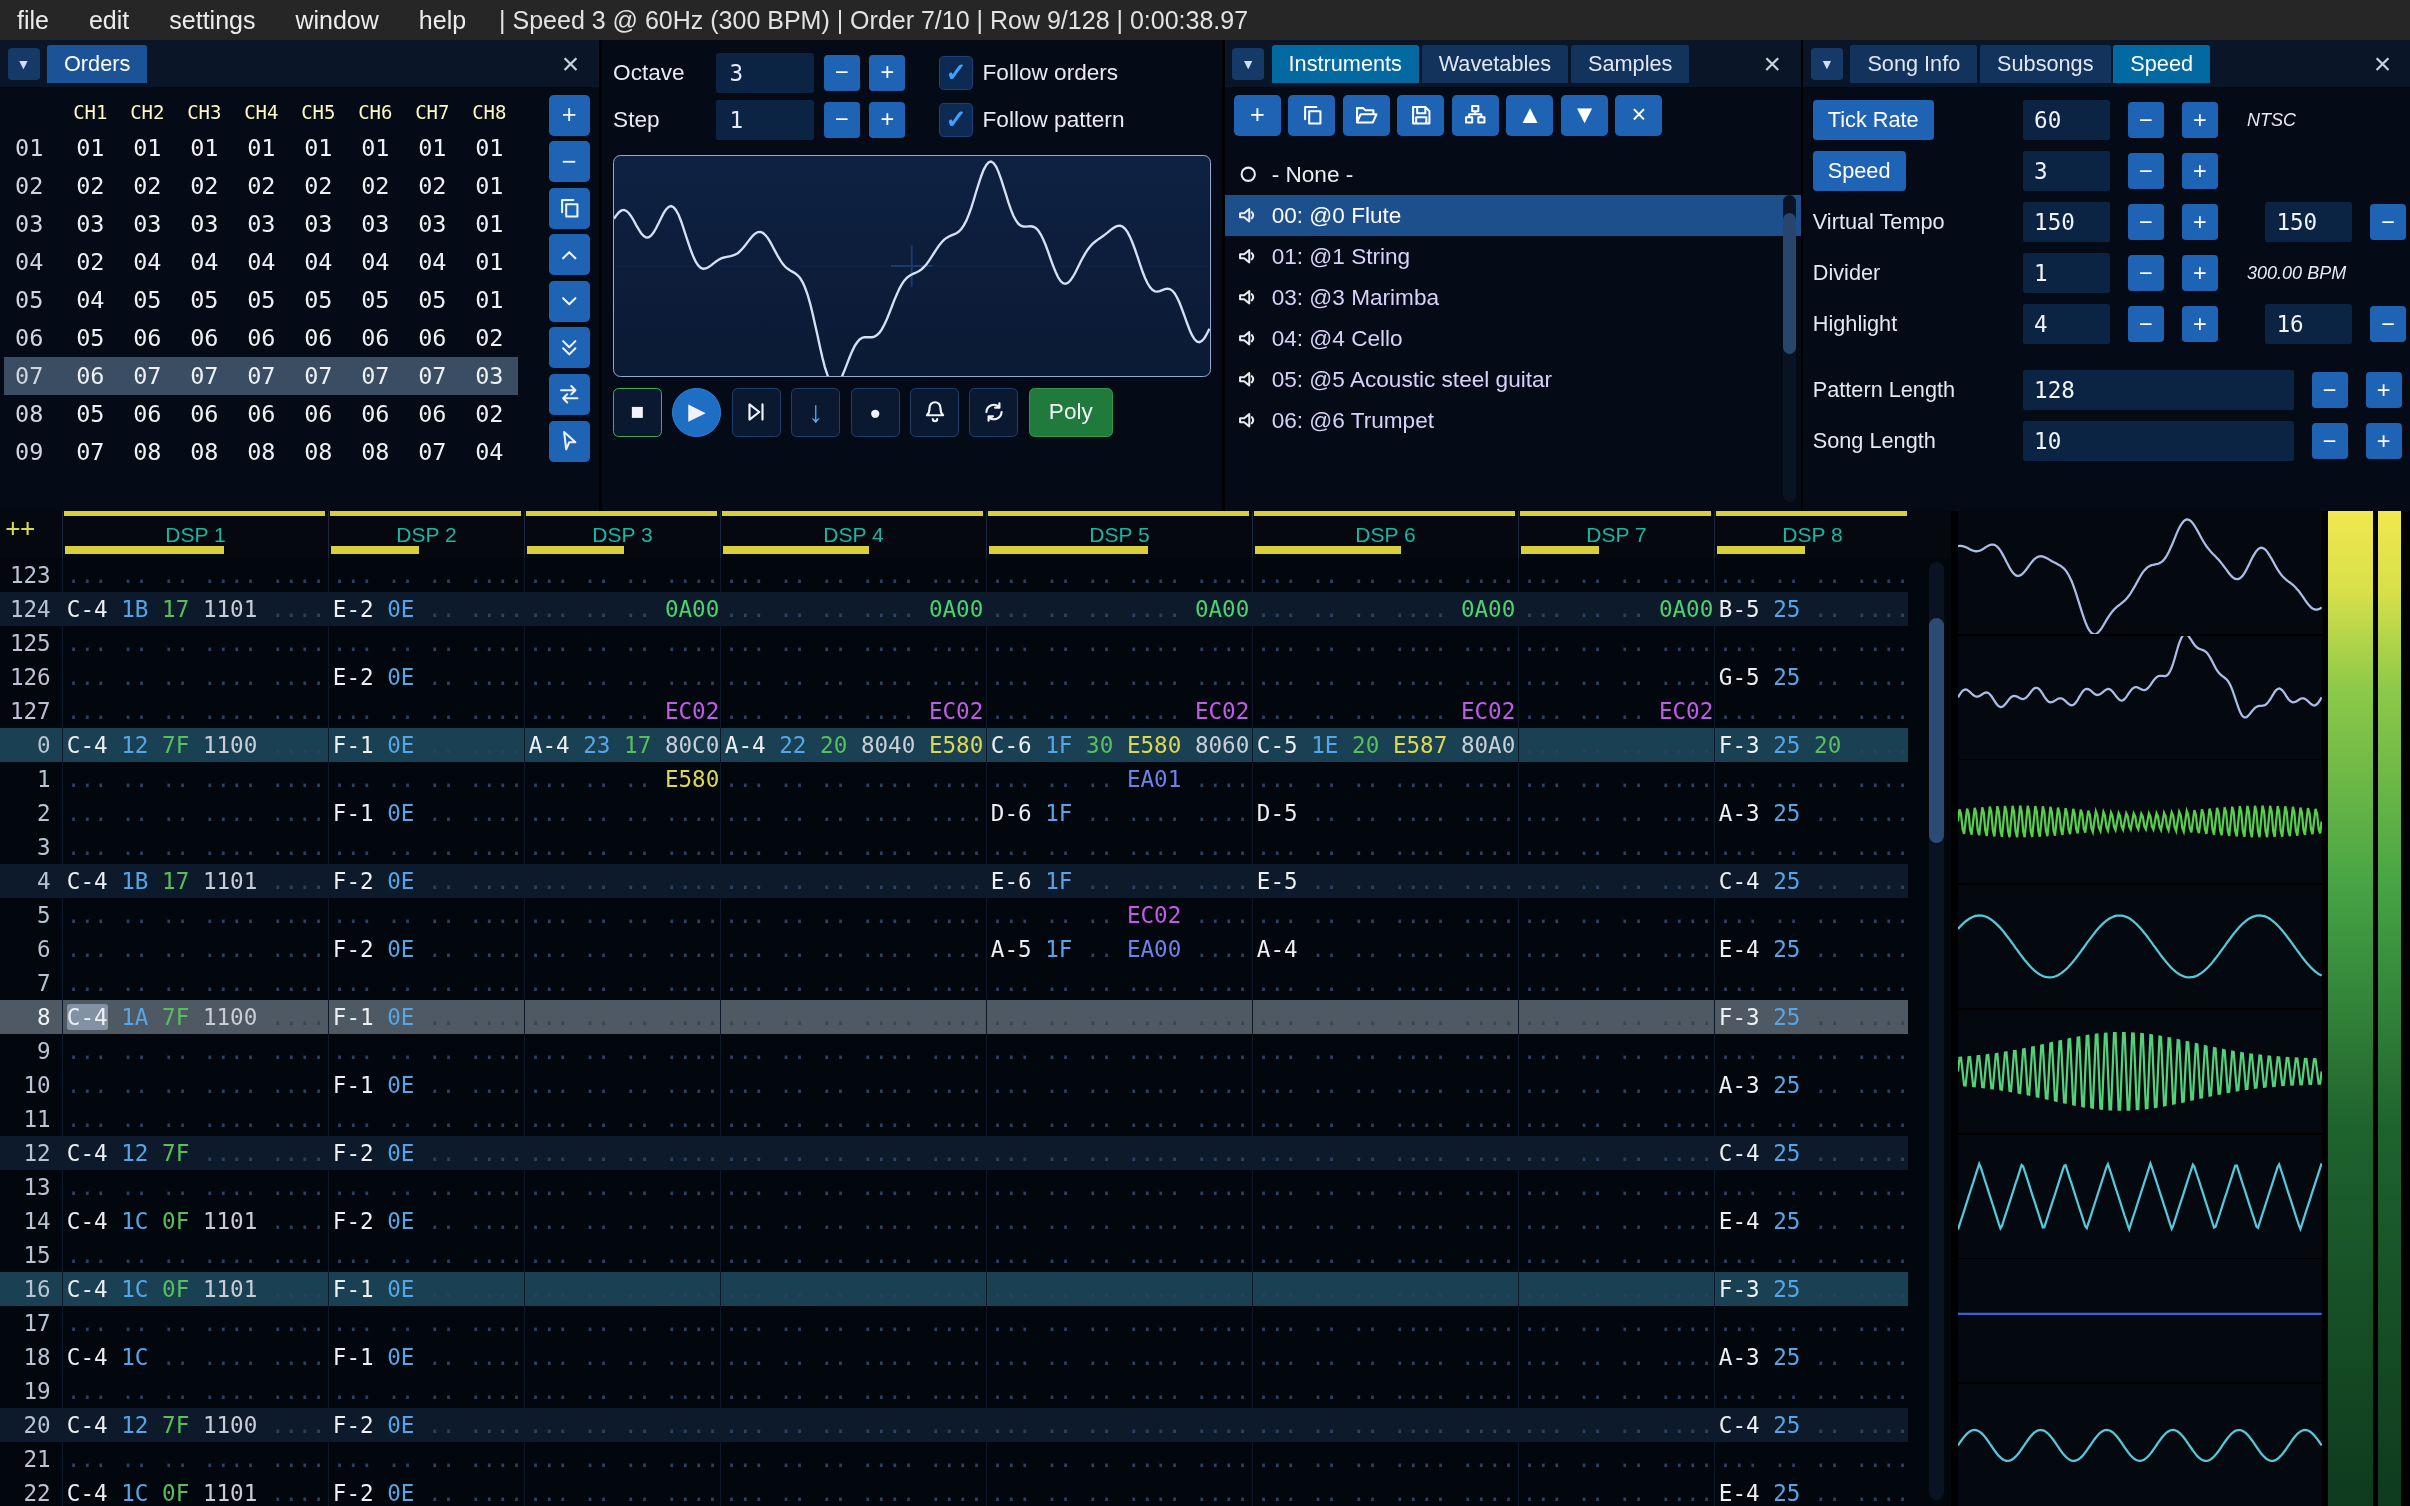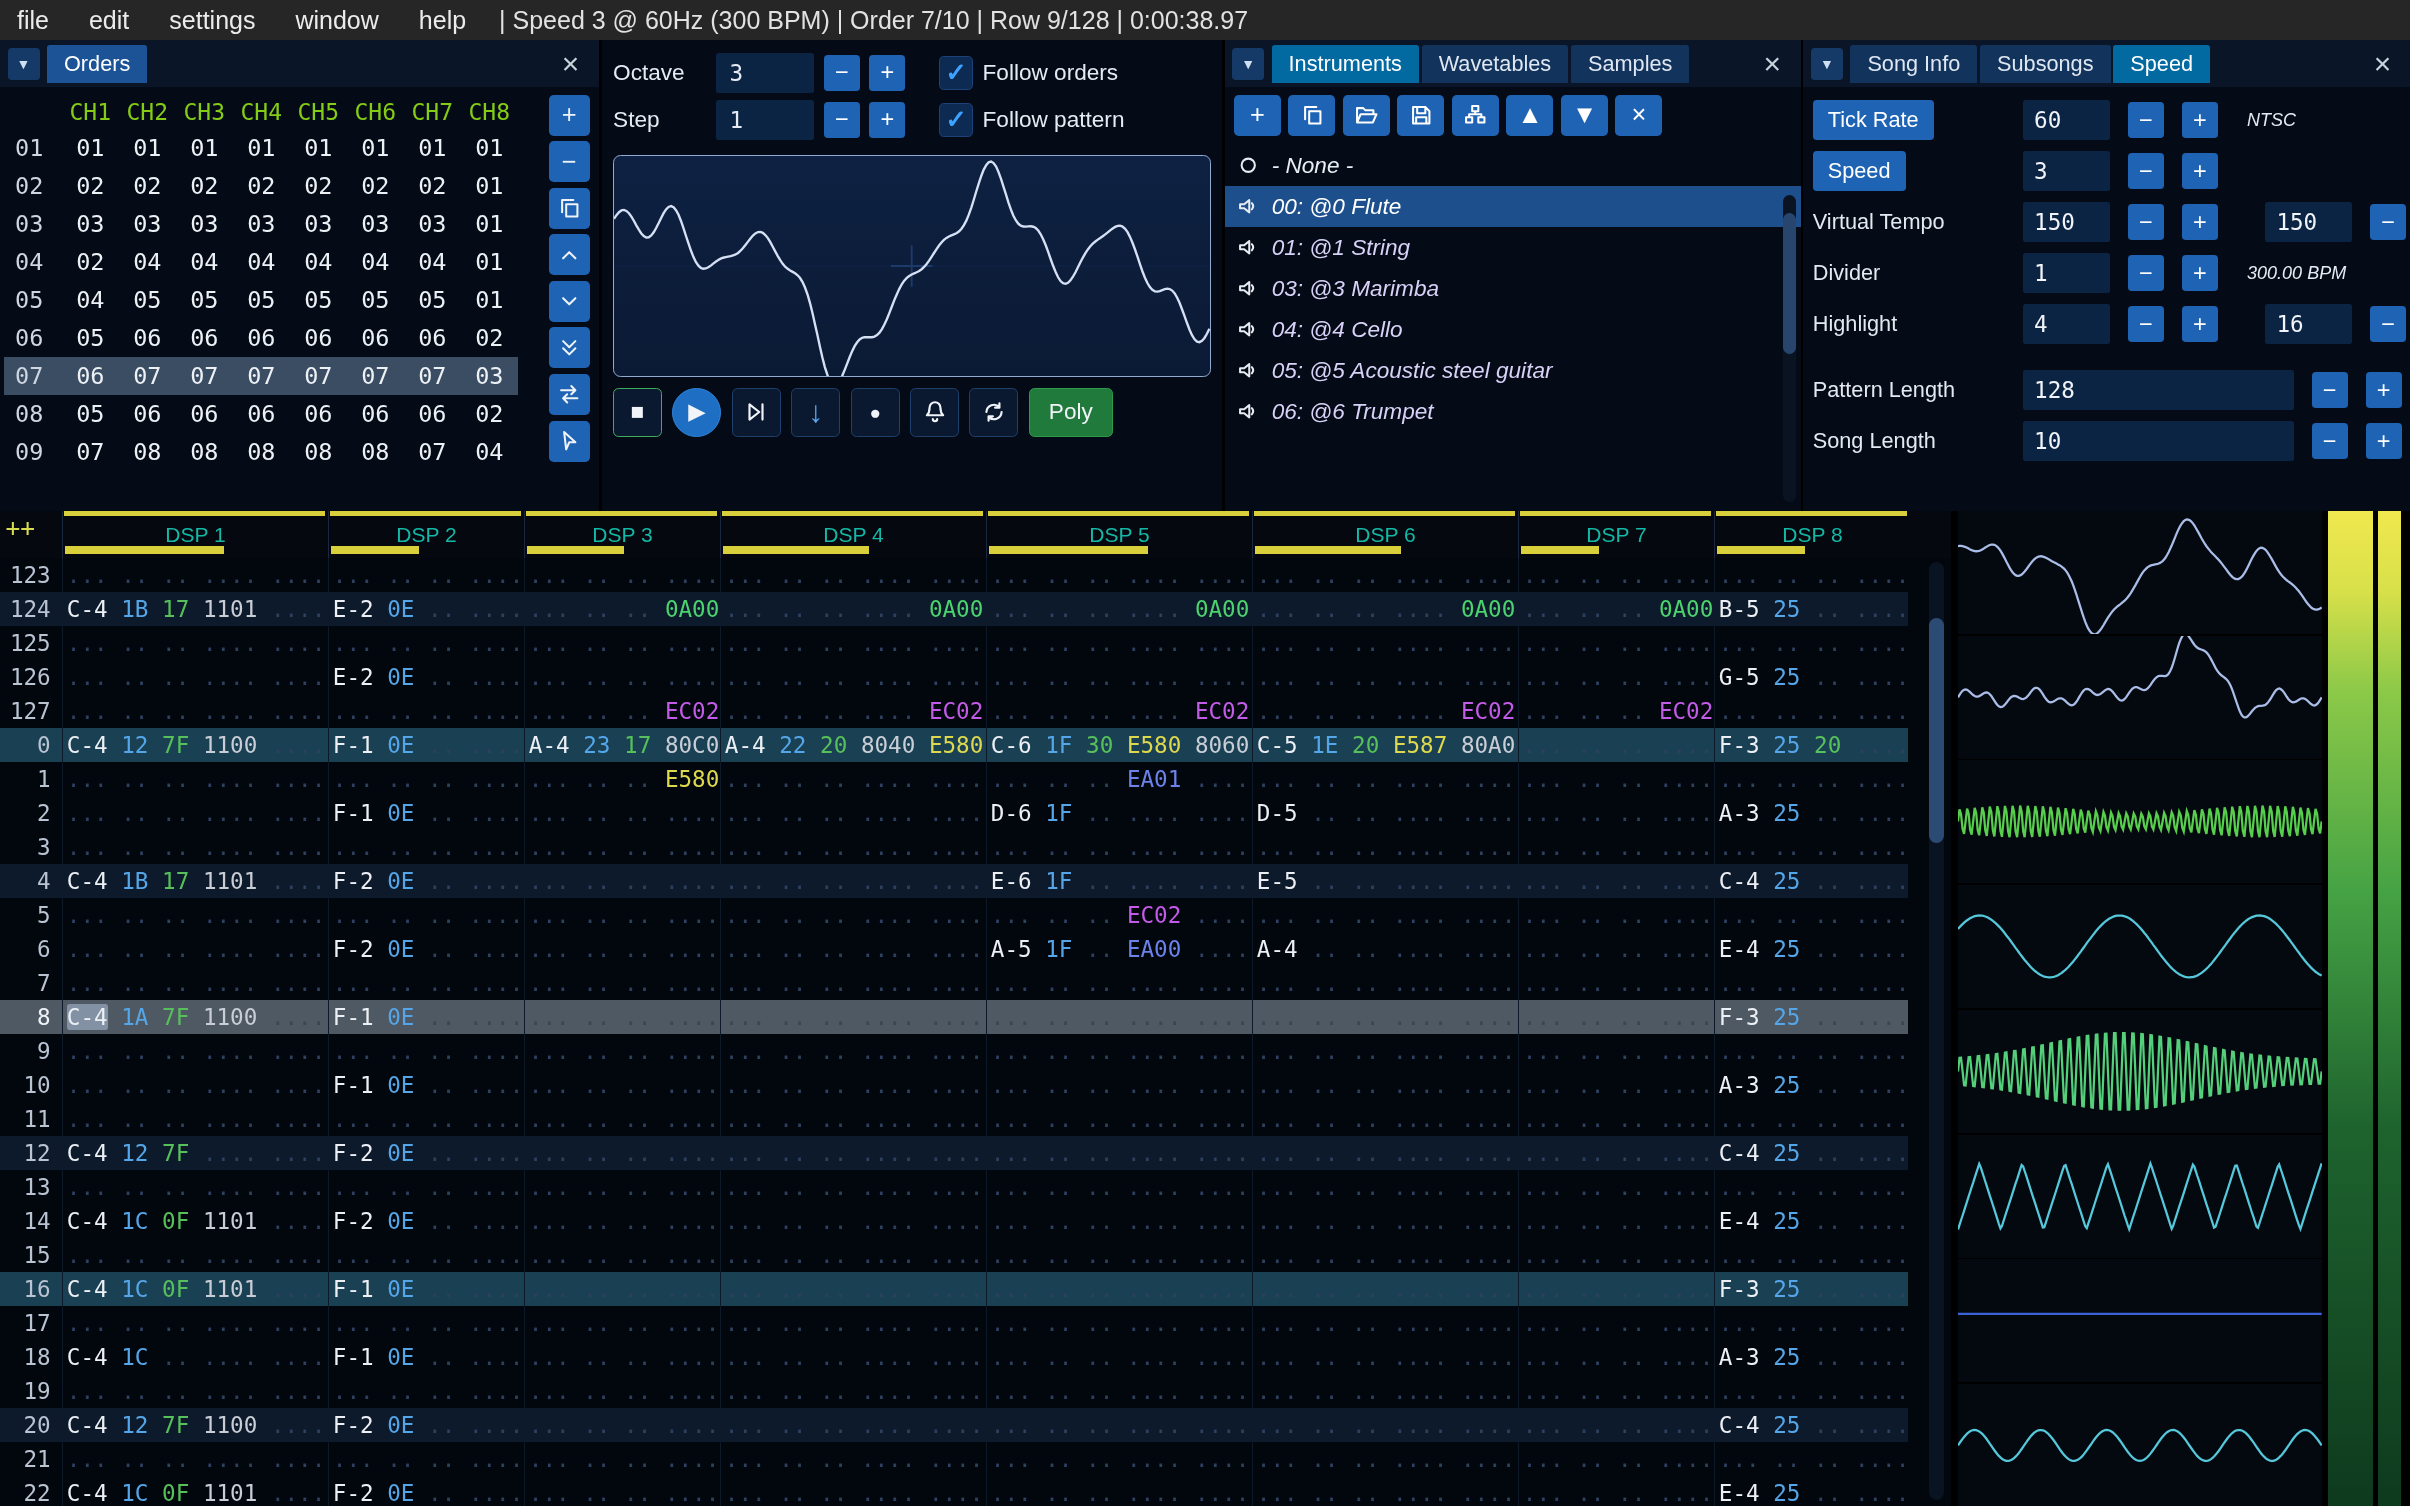--- a/index.html
+++ b/index.html
@@ -21,21 +21,21 @@
 .titlebar{height:47px;background:#0a1628;display:flex;align-items:center;padding:0 9.4px 0 7.5px;flex:0 0 auto;}
 .collapse-btn{width:32px;height:32px;background:#153a68;border-radius:3.8px;display:flex;align-items:center;justify-content:center;font-size:14px;color:#cfe0f2;margin-right:7.5px;flex:0 0 auto;}
 .tab{height:38px;padding:0 17px;font-size:21.7px;display:inline-flex;align-items:center;background:#11335c;color:#dfe7f2;margin-right:2.8px;border-radius:2.8px 2.8px 0 0;white-space:nowrap;}
 .tab.active{background:#0369a1;color:#fff;}
 .tab.orders-tab{background:#1b5396;color:#fff;}
 .close-x{margin-left:auto;font-size:30px;width:38px;text-align:center;color:#c9d2dd;}
 .tabs-wrap{display:flex;}
 
 .orders-body{display:flex;padding-top:7.5px;flex:1;}
 #orders-table{margin-left:3.8px;font-family:"DejaVu Sans Mono",monospace;}
-.ord-header{display:flex;height:34px;align-items:center;font-size:23px;color:#84cc16;}
+.ord-header{display:flex;height:34px;align-items:center;font-size:19px;color:#fef9c3;}
 .orn{width:58px;flex:0 0 auto;}
 .ord-ch{width:57px;text-align:center;}
 .ord-row{display:flex;height:38px;align-items:center;font-size:23.5px;color:#edf1f6;}
 .ord-row .orn{padding-left:11.3px;color:#cfd6e2;}
 .ord-row.sel{background:#3a4d62;}
 .ord-val{width:57px;text-align:center;}
 #orders-buttons{display:flex;flex-direction:column;gap:5.6px;margin-left:auto;margin-right:9.4px;}
 .ord-btn{width:41px;height:41px;border-radius:4.7px;background:#1e63b4;color:#eef3f8;display:flex;align-items:center;justify-content:center;font-size:25.4px;}
 .ord-btn .ic{width:24.5px;height:24.5px;}
 
@@ -54,21 +54,21 @@
 .t-btn.stop{border-color:#3fae5a;}
 .t-btn.play{background:#1e6fc4;border-color:#2f85dc;border-radius:50%;}
 .t-btn.step-row{color:#5aa8f0;font-size:30px;font-weight:bold;}
 .t-btn.record{font-size:19px;}
 .t-btn.poly{width:auto;padding:0 19px;background:#1f7a3c;border-color:#2f9a4c;font-size:22.6px;}
 .glyph{line-height:1;}
 
 #inst-toolbar{display:flex;gap:7.5px;padding:7.5px 9.4px;}
 .tool-btn{width:47px;height:41px;background:#1e63b4;border-radius:4.7px;display:flex;align-items:center;justify-content:center;color:#fff;font-size:25.4px;}
 .tool-btn .ic{width:24.5px;height:24.5px;}
-#inst-list{margin-top:2px;font-style:italic;}
+#inst-list{margin-top:11px;}
 .inst-row{height:41px;display:flex;align-items:center;gap:11.3px;padding:0 11.3px;font-size:22.6px;color:#d8d2f8;}
 .inst-row .ic{width:24.5px;height:24.5px;color:#e8ecf2;flex:0 0 auto;}
 .inst-row.none{color:#e9edf3;}
 .inst-row.sel{background:#1d4f8c;color:#fff;}
 #inst-scrollbar{position:absolute;right:4.7px;top:155px;bottom:9.4px;width:13px;background:#0a1322;border-radius:6.6px;}
 #inst-scrollbar .thumb{position:absolute;left:0;right:0;top:6%;height:46%;background:#28456e;border-radius:6.6px;}
 
 #speed-rows{padding:7.5px 9.4px;display:flex;flex-direction:column;}
 .sp-row{display:flex;align-items:center;height:51px;gap:18px;}
 .sp-labelwrap{width:192px;flex:0 0 auto;display:flex;align-items:center;}

